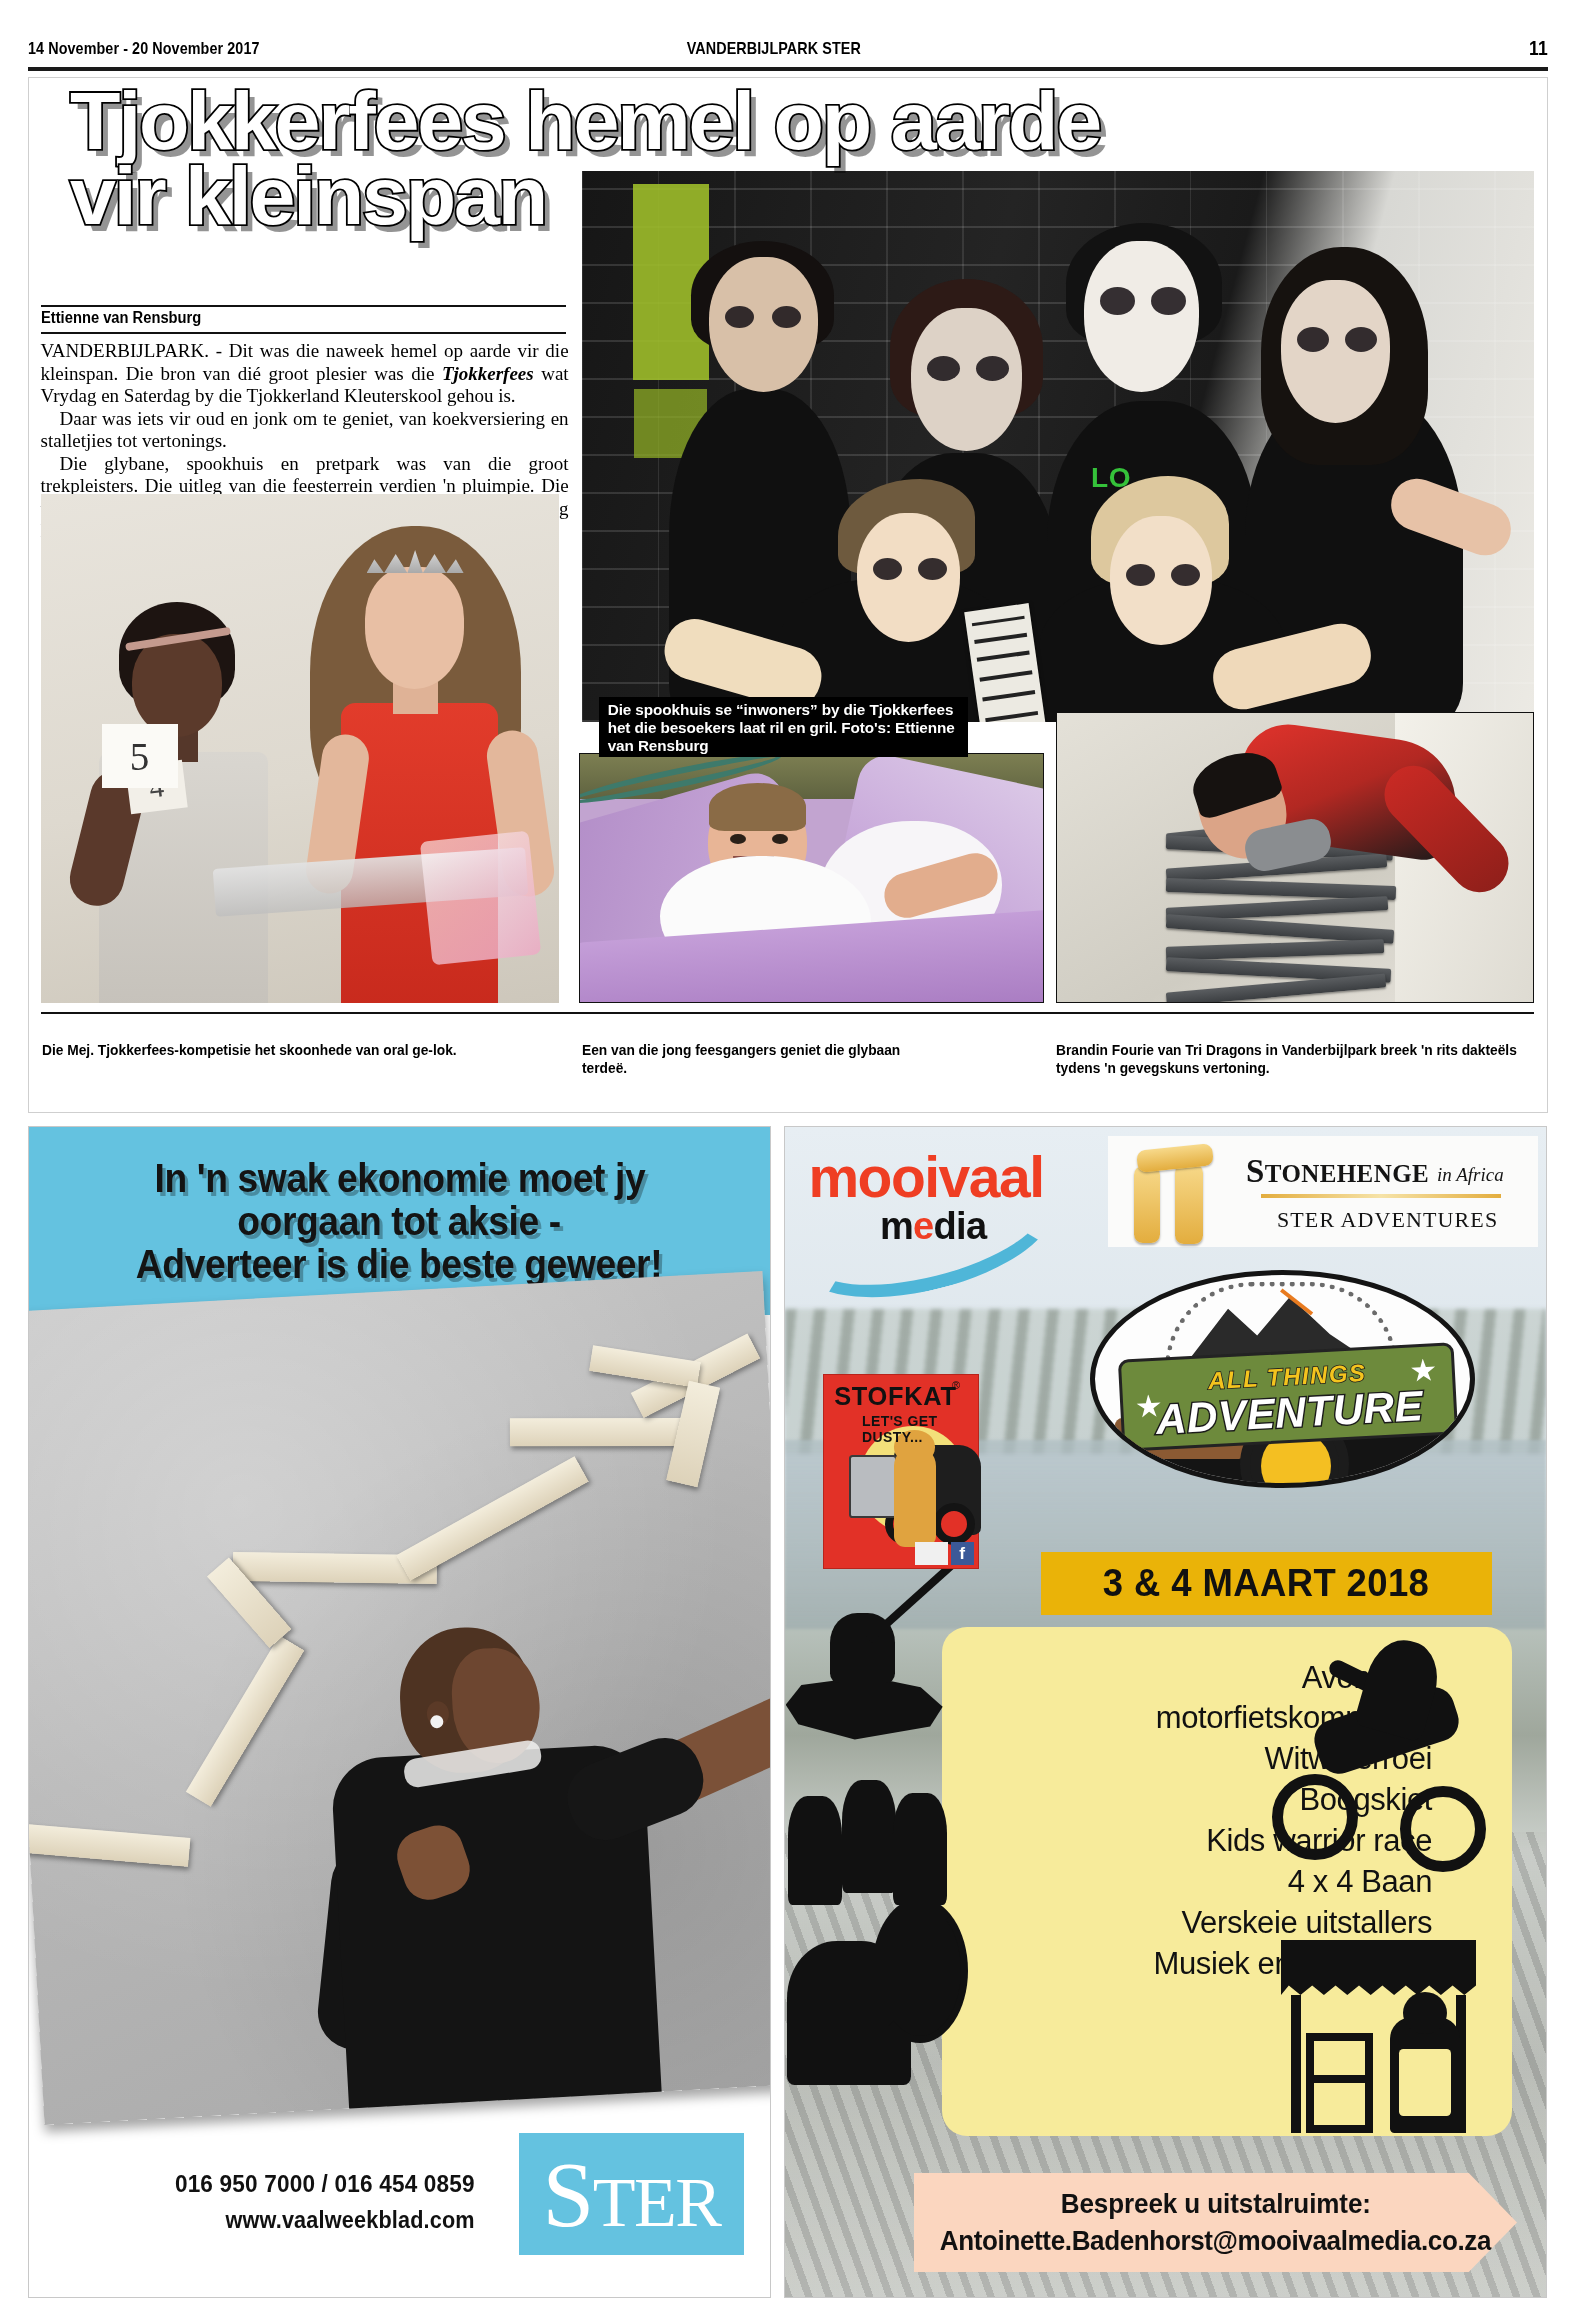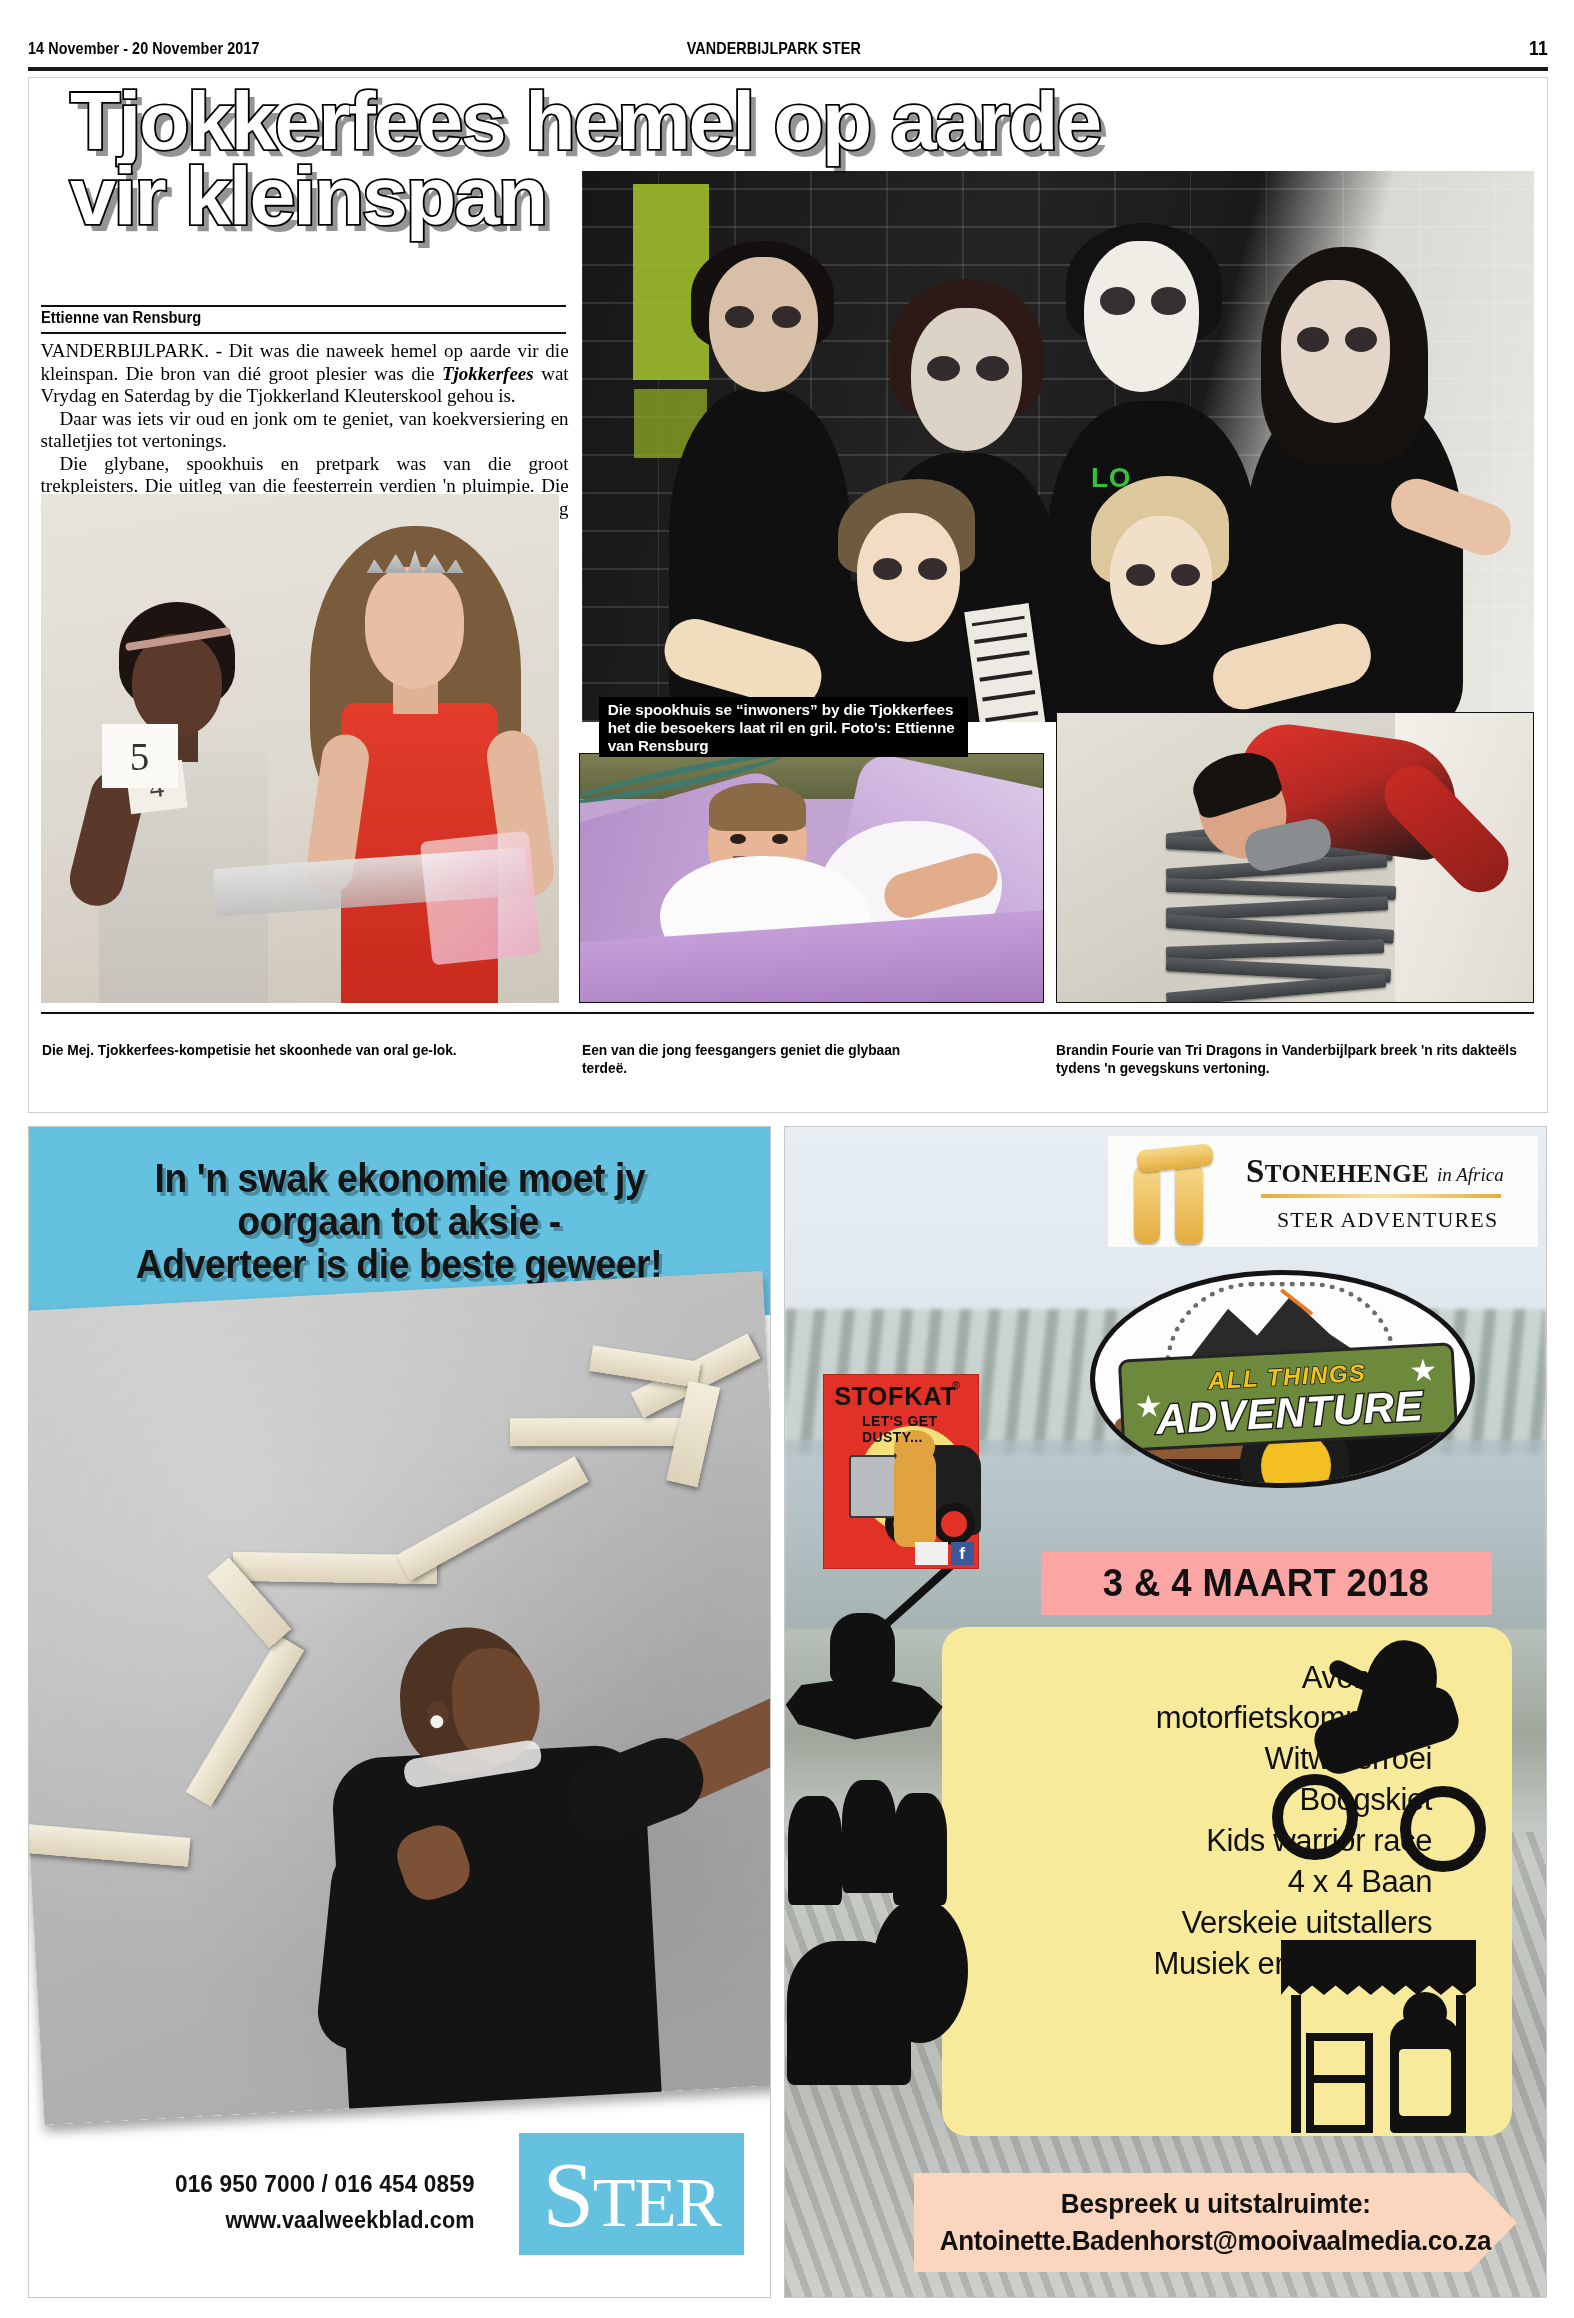--- a/index.html
+++ b/index.html
@@ -287,21 +287,21 @@
   .sk-bike{position:absolute;left:70px;top:70px;width:87px;height:90px;background:#1e1e1e;border-radius:11.6px 22px 7.3px 7.3px;}
   .sk-wheel{position:absolute;width:42px;height:42px;border:8px solid #141414;border-radius:50%;background:#e23127;}
   .sk-case{position:absolute;left:25px;top:80px;width:48px;height:63px;background:#b9bcc0;border:2.2px solid #3a3a3a;border-radius:3.6px;}
   .sk-cat{position:absolute;left:70px;top:70px;width:42px;height:102px;background:#e0a33f;border-radius:22px 22px 11.6px 11.6px;}
   .sk-cathead{position:absolute;left:70px;top:55px;width:41px;height:33px;background:#e0a33f;border-radius:50% 50% 46% 46%;}
   .sk-fb{position:absolute;right:4.4px;bottom:2.9px;width:23px;height:23px;background:#3b5998;color:#fff;font-weight:bold;font-size:17.4px;text-align:center;line-height:23px;}
   .sk-badge2{position:absolute;right:30.5px;bottom:2.9px;width:33px;height:23px;background:#f0f0f0;}
 
   .date-banner{
     position:absolute; left:256px; top:425px; width:451px; height:63px;
-    background:#fca5a5; z-index:24;
+    background:#eab308; z-index:24;
     display:flex; align-items:center; justify-content:center;
   }
   .date-banner span{font-weight:bold;font-size:38px;color:#111;letter-spacing:0.4px;transform:scaleX(0.96);}
 
   .yellow-panel{
     position:absolute; left:157px; top:500px; width:570px; height:509px;
     background:#f7eb9b; border-radius:25px; z-index:20;
   }
   .ev-list{
     position:absolute; left:54px; top:30.5px; width:436px;
@@ -539,20 +539,25 @@
       <div class="txt"><span class="big">S</span><span>TER</span></div>
     </div>
   </div>
 
   <div class="ad-right">
     <div class="adr-bg"></div>
     <div class="adr-trees"></div>
     <div class="adr-water"></div>
     <div class="adr-rock"></div>
 
+    <div class="mv-logo">
+      <div class="mv-swoosh"></div>
+      <div class="mv-word">mooivaal</div>
+      <div class="mv-sub"><span>m</span><span class="e">e</span><span>dia</span></div>
+    </div>
 
     <div class="sh-logo">
       <div class="sh-stone" style="left:26px;top:30.5px;width:26px;height:77px;"></div>
       <div class="sh-stone" style="left:67px;top:28px;width:28px;height:80px;"></div>
       <div class="sh-stone" style="left:29px;top:11.6px;width:76px;height:22px;transform:rotate(-6deg);"></div>
       <div class="sh-name"><span>S</span><span class="sm">TONEHENGE</span></div>
       <div class="sh-africa">in Africa</div>
       <div class="sh-bar"></div>
       <div class="sh-tag">STER ADVENTURES</div>
     </div>

